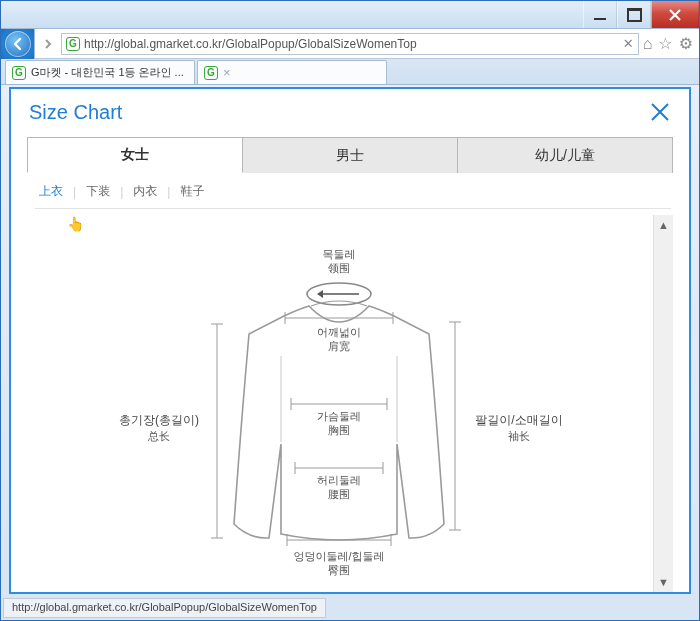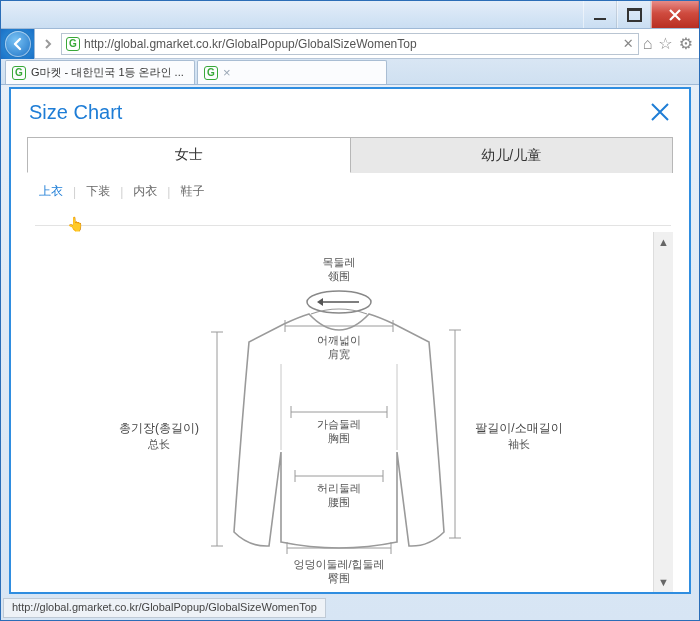--- a/index.html
+++ b/index.html
@@ -110,30 +110,30 @@
     flex:1; height:36px;
     background:#e8e8e8;
     border:1px solid #b7b7b7; border-bottom:none;
     display:flex;align-items:center;justify-content:center;
     font-size:14px;color:#333;
     margin-bottom:-1px;
   }
   .maintab.active{
     background:#fff;
     border-bottom:1px solid #fff;
-    font-weight:400;
+    font-weight:700;
   }
   .maintab + .maintab{border-left:none;}
 
   .subtabs{
     display:flex;gap:0;align-items:center;
     margin:10px 18px 6px 24px;
     font-size:12px;color:#666;
     border-bottom:1px solid #e3e3e3;
-    padding-bottom:25px;
+    padding-bottom:8px;
   }
   .subtab{padding:0 4px;}
   .subtab.active{color:#1e7dd6;}
   .sep{color:#d0d0d0;margin:0 6px;}
   .cursor{
     position:absolute; left:66px; top:215px;
     font-size:14px; color:#000;
     pointer-events:none;
   }
 
@@ -221,20 +221,23 @@
       <div class="closex">
         <svg viewBox="0 0 22 22">
             <path d="M3 3 L19 19 M19 3 L3 19"></path>
           </svg>
       </div>
     </div>
 
     <div class="maintabs">
       <div class="maintab active">
           <span>女士</span>
+        </div>
+      <div class="maintab">
+          <span>男士</span>
         </div>
       <div class="maintab">
           <span>幼儿/儿童</span>
         </div>
     </div>
 
     <div class="subtabs">
       <span class="subtab active">上衣</span>
       <span class="sep">|</span>
       <span class="subtab">下装</span>

